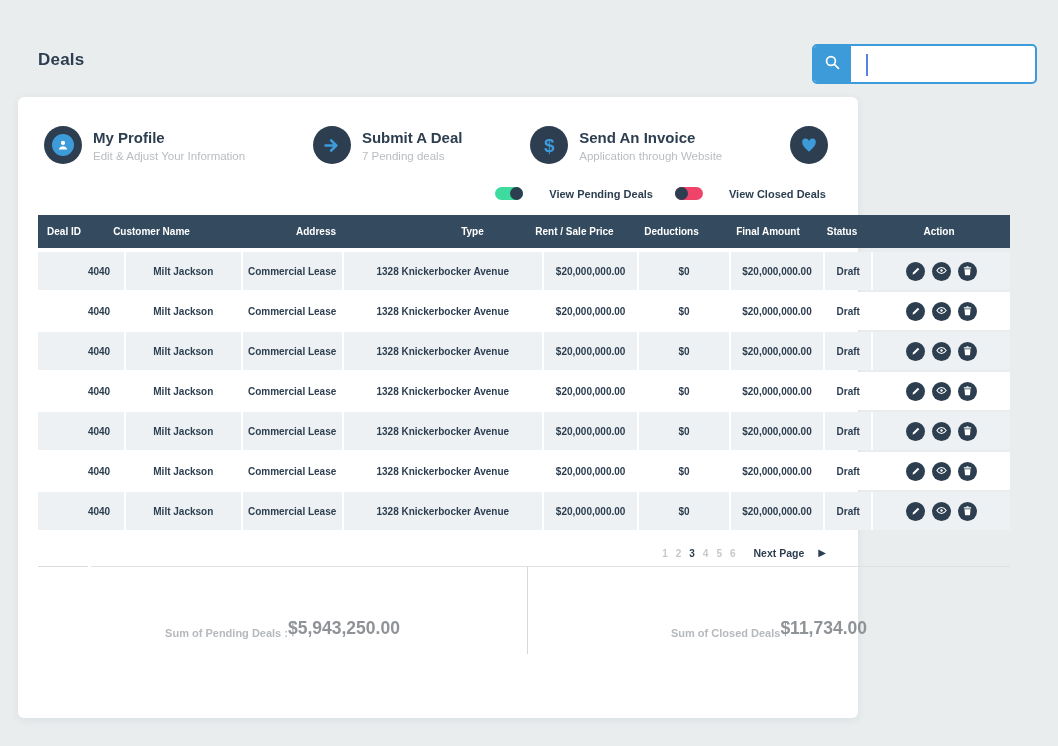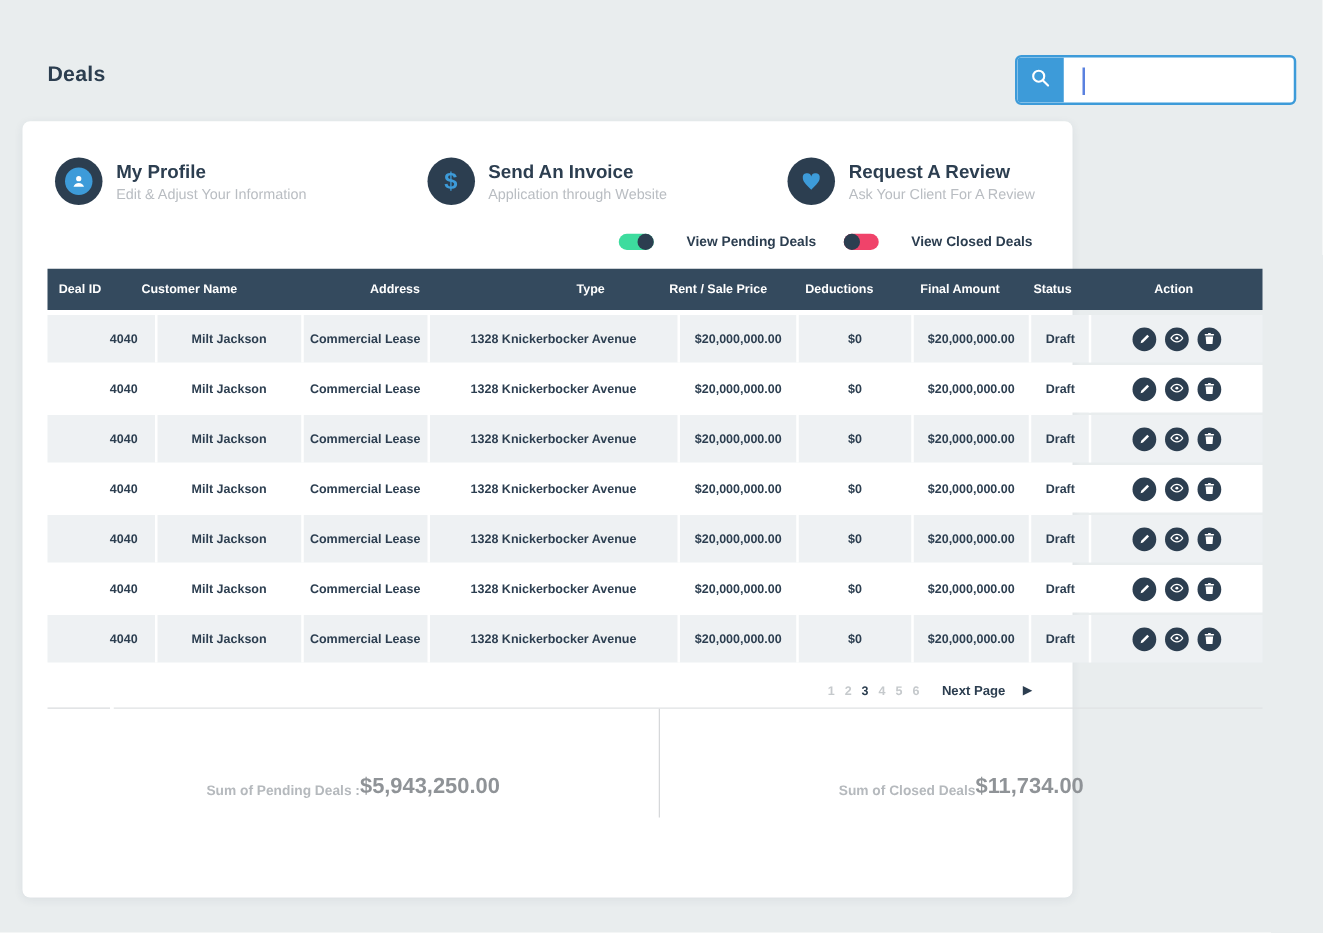--- a/index.html
+++ b/index.html
@@ -145,40 +145,47 @@
               <path d="M4.8 19.5c1-3.4 3.8-5.2 7.2-5.2s6.2 1.8 7.2 5.2z" fill="#fff"></path>
             </svg>
         </span>
       </span>
       <span>
         <div class="qa-title">My Profile</div>
         <div class="qa-sub">Edit &amp; Adjust Your Information</div>
       </span>
     </div>
 
+    <div class="qa">
+      <span class="qa-circle">
+        <svg width="19" height="19" viewBox="0 0 24 24">
+            <path d="M4.5 12h13M11.5 5.5 18 12l-6.5 6.5" fill="none" stroke="#3d9bd9" stroke-width="3.4" stroke-linecap="round" stroke-linejoin="round"></path>
+          </svg>
+      </span>
+      <span>
+        <div class="qa-title">Submit A Deal</div>
+        <div class="qa-sub">7 Pending deals</div>
+      </span>
+    </div>
 
     <div class="qa">
       <span class="qa-circle">
         <span class="dollar-glyph">$</span>
       </span>
       <span>
         <div class="qa-title">Send An Invoice</div>
         <div class="qa-sub">Application through Website</div>
       </span>
     </div>
 
     <div class="qa">
       <span class="qa-circle">
         <svg width="18" height="18" viewBox="0 0 24 24">
             <path d="M12 21C6 15.5 3 12 3 8.6A4.6 4.6 0 0 1 12 6.8 4.6 4.6 0 0 1 21 8.6c0 3.4-3 6.9-9 12.4z" fill="#3d9bd9"></path>
           </svg>
-      </span>
-      <span>
-        <div class="qa-title">Request A Review</div>
-        <div class="qa-sub">Ask Your Client For A Review</div>
       </span>
     </div>
 
   </div>
 
   <div class="filters">
     <span class="filter-item">
       <span class="toggle on" style="background: rgb(61, 220, 158);">
           <span class="knob"></span>
         </span>

